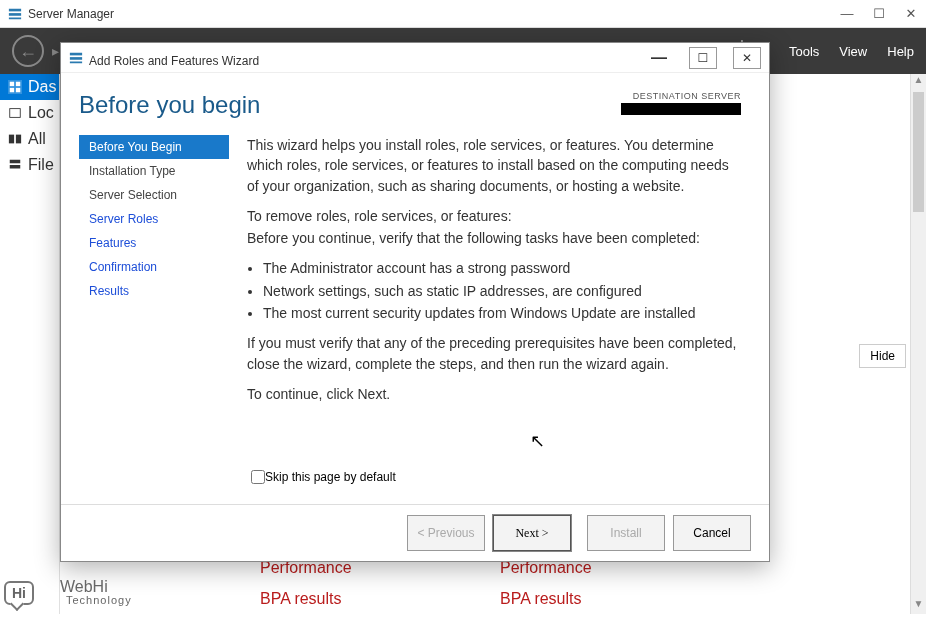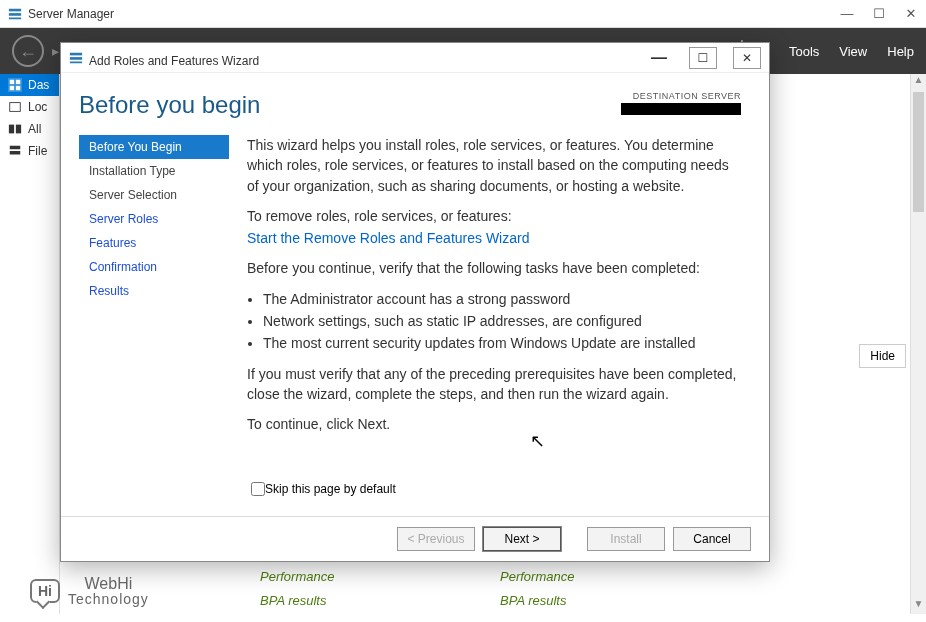--- a/index.html
+++ b/index.html
@@ -16,28 +16,28 @@
 .dark-header { height: 46px; background: #3a3a3a; display: flex; align-items: center; padding: 0 12px; color: #fff; position: relative; }
 .nav-back { width: 32px; height: 32px; border: 2px solid #888; border-radius: 50%; display: flex; align-items: center; justify-content: center; color: #888; font-size: 18px; margin-right: 8px; }
 .nav-arrow-sep { color: #888; font-size: 14px; margin-right: 8px; }
 .header-title-faded { color: #999; font-size: 20px; font-weight: 300; }
 .header-right { margin-left: auto; display: flex; align-items: center; gap: 20px; }
 .header-tool { font-size: 13px; color: #fff; cursor: pointer; }
 .header-icon { color: #999; font-size: 18px; }
 
 
 .side-nav { position: absolute; top: 74px; left: 0; width: 60px; background: #fff; border-right: 1px solid #e0e0e0; height: 540px; }
-.side-item { display: flex; align-items: center; padding: 4px 8px; font-size: 12px; color: #333; gap: 6px; }
+.side-item { display: flex; align-items: center; padding: 4px 8px; font-size: 16px; color: #333; gap: 6px; }
 .side-item.active { background: #0078d7; color: #fff; }
 .side-icon { width: 14px; height: 14px; display: inline-block; }
 
 
 .bg-content { position: absolute; top: 74px; left: 60px; right: 0; bottom: 0; background: #fff; }
 .bg-hide { right: 20px; top: 270px; border: 1px solid #ccc; padding: 4px 10px; position: absolute; font-size: 12px; }
-.bg-col { position: absolute; bottom: 8px; font-size: 13px; color: #4d7c0f; line-height: 1.9; font-style: italic; }
+.bg-col { position: absolute; bottom: 8px; font-size: 16px; color: #b91c1c; line-height: 1.9; }
 .bg-col.left { left: 200px; }
 .bg-col.right { left: 440px; }
 
 
 .main-scroll { position: absolute; right: 0; top: 74px; width: 16px; height: 540px; background: #f0f0f0; border-left: 1px solid #ddd; }
 .main-scroll .thumb { position: absolute; top: 18px; left: 2px; right: 2px; height: 120px; background: #ccc; }
 .main-scroll .arrow { position: absolute; left: 0; right: 0; height: 16px; text-align: center; color: #888; font-size: 10px; }
 .main-scroll .arrow.up { top: 0; }
 .main-scroll .arrow.down { bottom: 0; }
 
@@ -63,34 +63,34 @@
 
 .wizard-content { flex: 1; padding: 6px 10px 0 18px; font-size: 14px; color: #333; line-height: 1.45; }
 .wizard-content p { margin-bottom: 10px; }
 .wizard-content a { color: #0066cc; text-decoration: none; cursor: pointer; }
 .wizard-content ul { list-style: disc; padding-left: 16px; margin-bottom: 10px; }
 .wizard-content li { margin-bottom: 2px; }
 
 .wizard-footer { border-top: 1px solid #ddd; padding: 10px 18px; display: flex; align-items: center; justify-content: flex-end; gap: 8px; position: relative; }
 .skip-wrap { position: absolute; left: 190px; top: -34px; display: flex; align-items: center; font-size: 12px; }
 .skip-wrap input { width: 14px; height: 14px; }
-.wiz-btn { min-width: 78px; height: 24px; border: 1px solid #999; background: #f3f3f3; font-size: 12px; cursor: pointer; }
-.wiz-btn.default { border: 1px solid #555; box-shadow: 0 0 0 1px #888; }
+.wiz-btn { min-width: 78px; height: 36px; border: 1px solid #999; background: #f3f3f3; font-size: 12px; cursor: pointer; }
+.wiz-btn.default { border: 1px solid #555; box-shadow: 0 0 0 1px #888; font-family: Liberation Serif, serif; }
 .wiz-btn:disabled { color: #aaa; cursor: default; }
 
 
 .cursor { position: absolute; top: 430px; left: 530px; font-size: 18px; color: #000; pointer-events: none; }
 
 
-.watermark { position: absolute; left: 30px; bottom: 16px; display: flex; align-items: center; gap: 8px; color: #666; }
+.watermark { position: absolute; left: 4px; bottom: 16px; display: flex; align-items: center; gap: 2px; color: #666; }
 .watermark .hi { border: 2px solid #777; border-radius: 6px; padding: 2px 6px; font-weight: bold; font-size: 14px; position: relative; }
 .watermark .hi:after { content: ""; position: absolute; bottom: -6px; left: 6px; width: 8px; height: 8px; border-left: 2px solid #777; border-bottom: 2px solid #777; transform: rotate(-45deg); background: #fff; }
 .watermark .txt { line-height: 1; text-align: center; }
 .watermark .big { font-size: 16px; font-weight: 400; }
-.watermark .small { font-size: 14px; letter-spacing: 1px; }
+.watermark .small { font-size: 11px; letter-spacing: 1px; margin-left: 30px; }
 
 
 .icon-sm svg { width: 14px; height: 14px; display: block; }
 </style>
 </head>
 <body>
 
 <div class="main-titlebar">
   <span class="app-icon icon-sm">
     <svg viewBox="0 0 16 16">
@@ -212,21 +212,20 @@
       <div class="step">Server Selection</div>
       <div class="step disabled">Server Roles</div>
       <div class="step disabled">Features</div>
       <div class="step disabled">Confirmation</div>
       <div class="step disabled">Results</div>
     </div>
 
     <div class="wizard-content">
       <p>This wizard helps you install roles, role services, or features. You determine which roles, role services, or features to install based on the computing needs of your organization, such as sharing documents, or hosting a website.</p>
       <p style="margin-bottom:2px;">To remove roles, role services, or features:</p>
-      <p><a>Start the Remove Roles and Features Wizard</a></p>
       <p>Before you continue, verify that the following tasks have been completed:</p>
       <ul>
         <li>The Administrator account has a strong password</li>
         <li>Network settings, such as static IP addresses, are configured</li>
         <li>The most current security updates from Windows Update are installed</li>
       </ul>
       <p>If you must verify that any of the preceding prerequisites have been completed, close the wizard, complete the steps, and then run the wizard again.</p>
       <p>To continue, click Next.</p>
     </div>
   </div>
@@ -234,21 +233,21 @@
   <div style="position:relative;">
     <div class="skip-wrap">
       <input type="checkbox" style="">
       <span>Skip this page by default</span>
     </div>
   </div>
 
   <div class="wizard-footer">
     <button class="wiz-btn" disabled="">&lt; Previous</button>
     <button class="wiz-btn default">Next &gt;</button>
-    <button class="wiz-btn" disabled="" style="margin-left:18px;">Install</button>
+    <button class="wiz-btn" disabled="" style="margin-left:8px;">Install</button>
     <button class="wiz-btn">Cancel</button>
   </div>
 </div>
 
 <div class="cursor">↖</div>
 
 <div class="watermark">
   <div class="hi">Hi</div>
   <div class="txt">
     <div class="big">WebHi</div>

